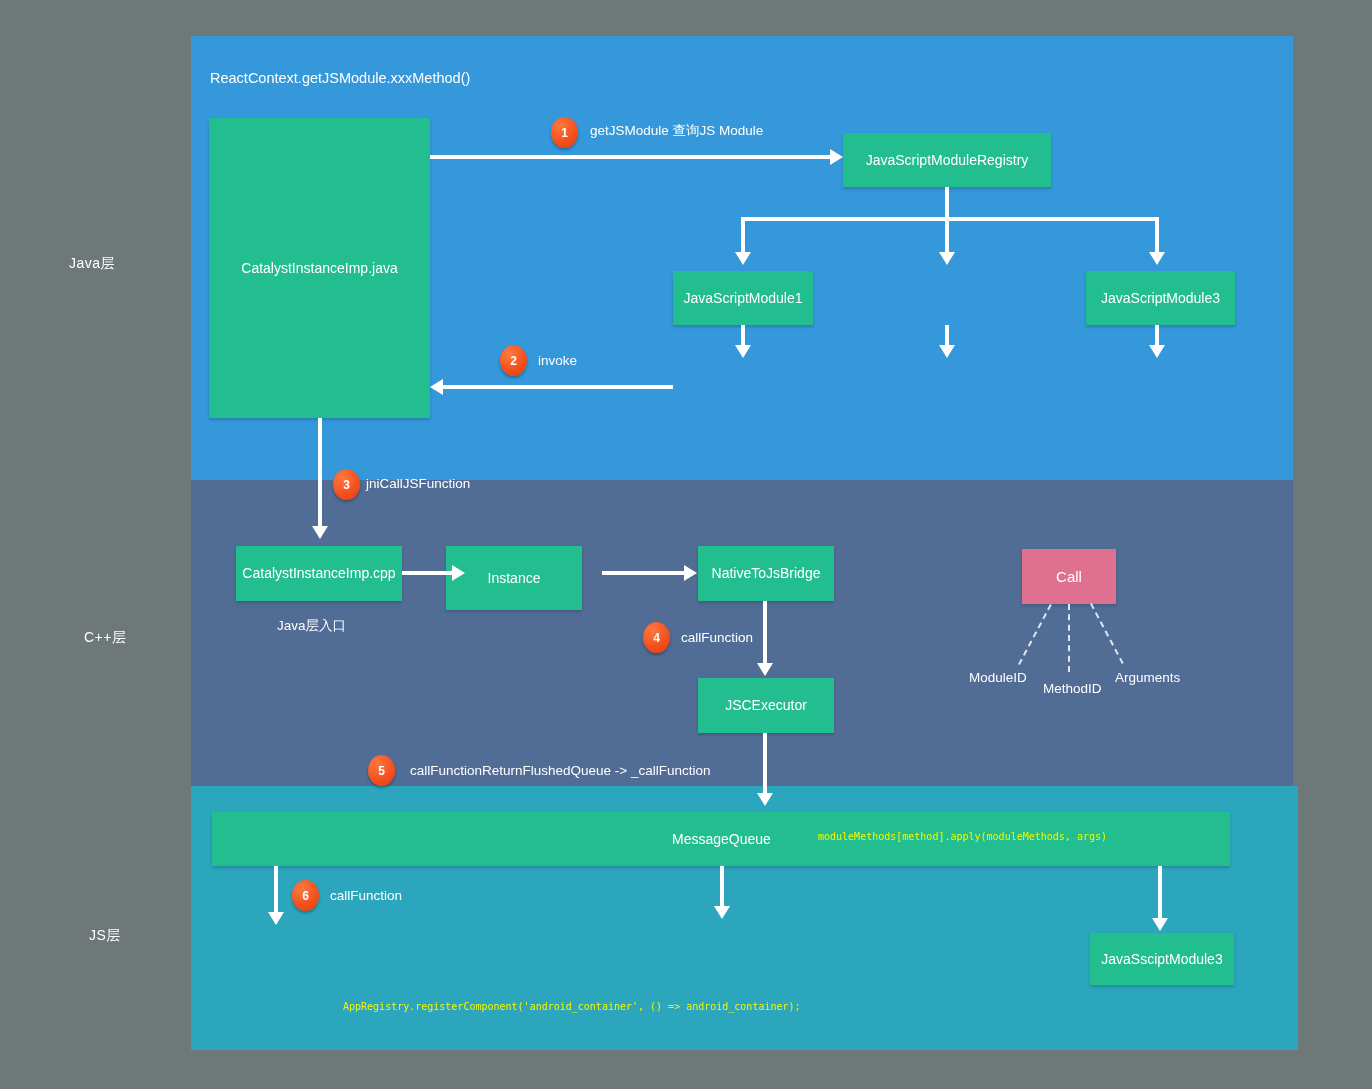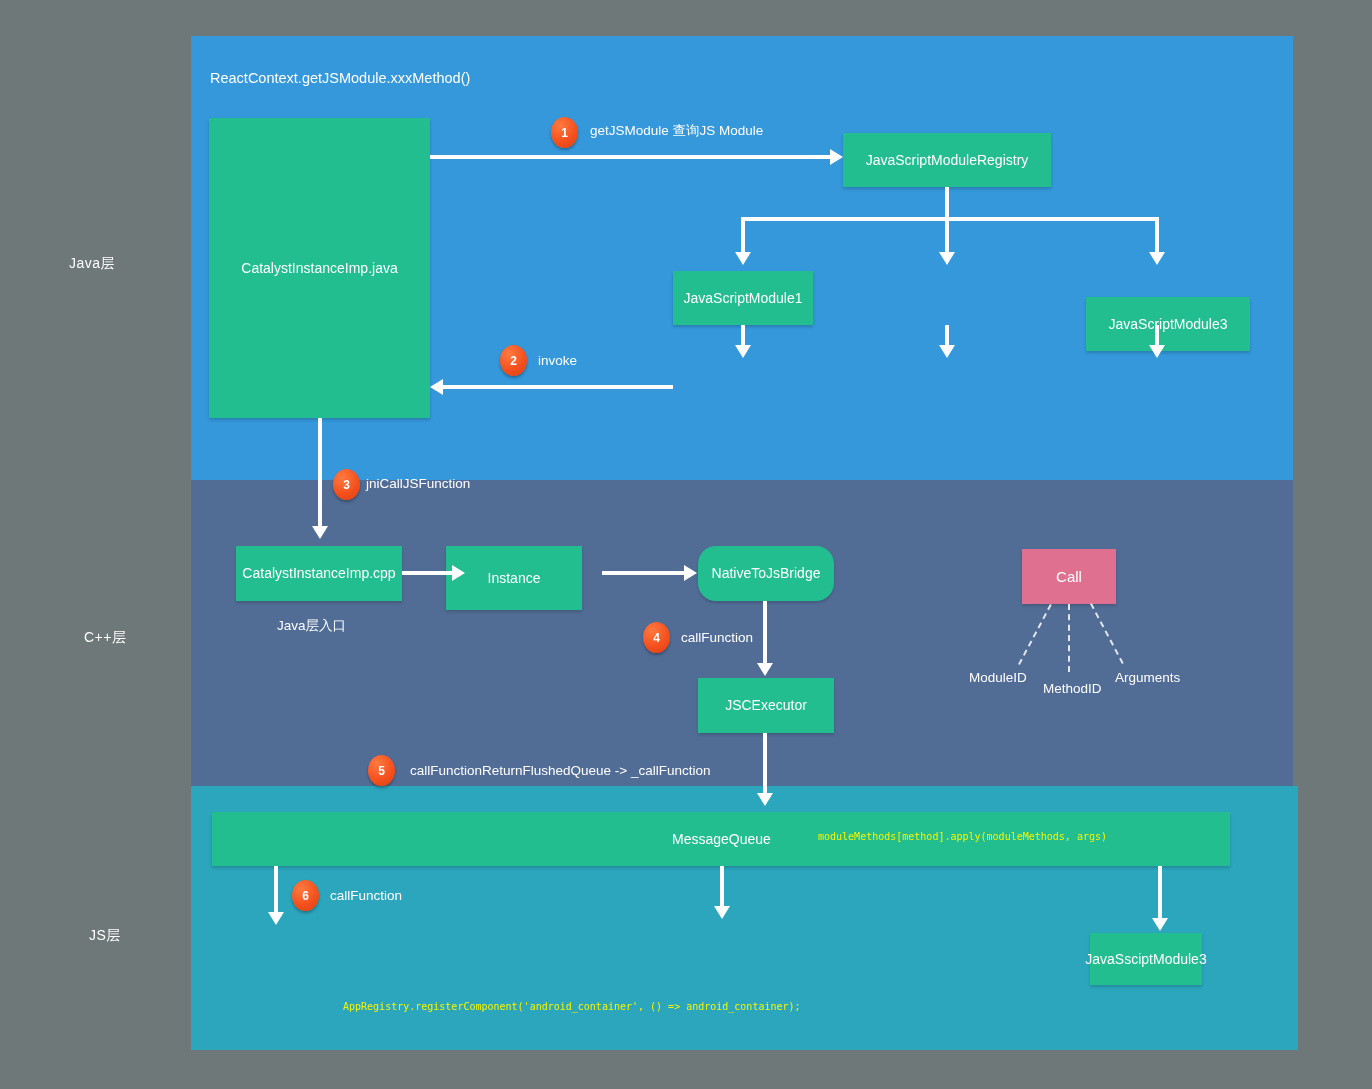--- a/index.html
+++ b/index.html
@@ -88,21 +88,21 @@
     <span>CatalystInstanceImp.java</span>
   </div>
 
   <div class="gbox" style="left:843px;top:133px;width:208px;height:54px;">
     <span>JavaScriptModuleRegistry</span>
   </div>
 
   <div class="gbox" style="left:673px;top:271px;width:140px;height:54px;">
     <span>JavaScriptModule1</span>
   </div>
-  <div class="gbox" style="left:1086px;top:271px;width:164px;height:54px;margin-top:26px;">
+  <div class="gbox" style="left:1086px;top:271px;width:149px;height:54px;">
     <span>JavaScriptModule3</span>
   </div>
 
 
   <div class="ln ln-h" style="left:430px;top:155px;width:400px;"></div>
   <div class="ah ah-r" style="left:830px;top:149px;"></div>
 
   <div class="ln ln-v" style="left:945px;top:187px;height:33px;"></div>
   <div class="ln ln-h" style="left:741px;top:217px;width:418px;"></div>
   <div class="ln ln-v" style="left:741px;top:217px;height:37px;"></div>
@@ -124,21 +124,21 @@
 
   <div class="ln ln-v" style="left:318px;top:418px;height:110px;"></div>
   <div class="ah ah-d" style="left:312px;top:526px;"></div>
 
   <div class="gbox" style="left:236px;top:546px;width:166px;height:55px;">
     <span>CatalystInstanceImp.cpp</span>
   </div>
   <div class="gbox" style="left:446px;top:546px;width:136px;height:64px;">
     <span>Instance</span>
   </div>
-  <div class="gbox" style="left:698px;top:546px;width:136px;height:55px;border-radius:18px;">
+  <div class="gbox" style="left:698px;top:546px;width:136px;height:55px;">
     <span>NativeToJsBridge</span>
   </div>
   <div class="plain" style="left:277px;top:617px;">Java层入口</div>
 
   <div class="gbox" style="left:698px;top:678px;width:136px;height:55px;">
     <span>JSCExecutor</span>
   </div>
 
   <div class="pbox" style="left:1022px;top:549px;width:94px;height:55px;">
     <span>Call</span>
@@ -160,21 +160,21 @@
   <div class="ah ah-d" style="left:757px;top:663px;"></div>
 
   <div class="ln ln-v" style="left:763px;top:733px;height:62px;"></div>
   <div class="ah ah-d" style="left:757px;top:793px;"></div>
 
   <div class="gbox" style="left:212px;top:812px;width:1018px;height:54px;justify-content:flex-start;">
     <span style="margin-left:460px;">MessageQueue</span>
   </div>
   <div class="code" style="left:818px;top:831px;">moduleMethods[method].apply(moduleMethods, args)</div>
 
-  <div class="gbox" style="left:1090px;top:933px;width:112px;height:52px;">
+  <div class="gbox" style="left:1090px;top:933px;width:144px;height:52px;">
     <span>JavaSsciptModule3</span>
   </div>
 
   <div class="ln ln-v" style="left:274px;top:866px;height:48px;"></div>
   <div class="ah ah-d" style="left:268px;top:912px;"></div>
   <div class="ln ln-v" style="left:720px;top:866px;height:42px;"></div>
   <div class="ah ah-d" style="left:714px;top:906px;"></div>
   <div class="ln ln-v" style="left:1158px;top:866px;height:54px;"></div>
   <div class="ah ah-d" style="left:1152px;top:918px;"></div>
 

